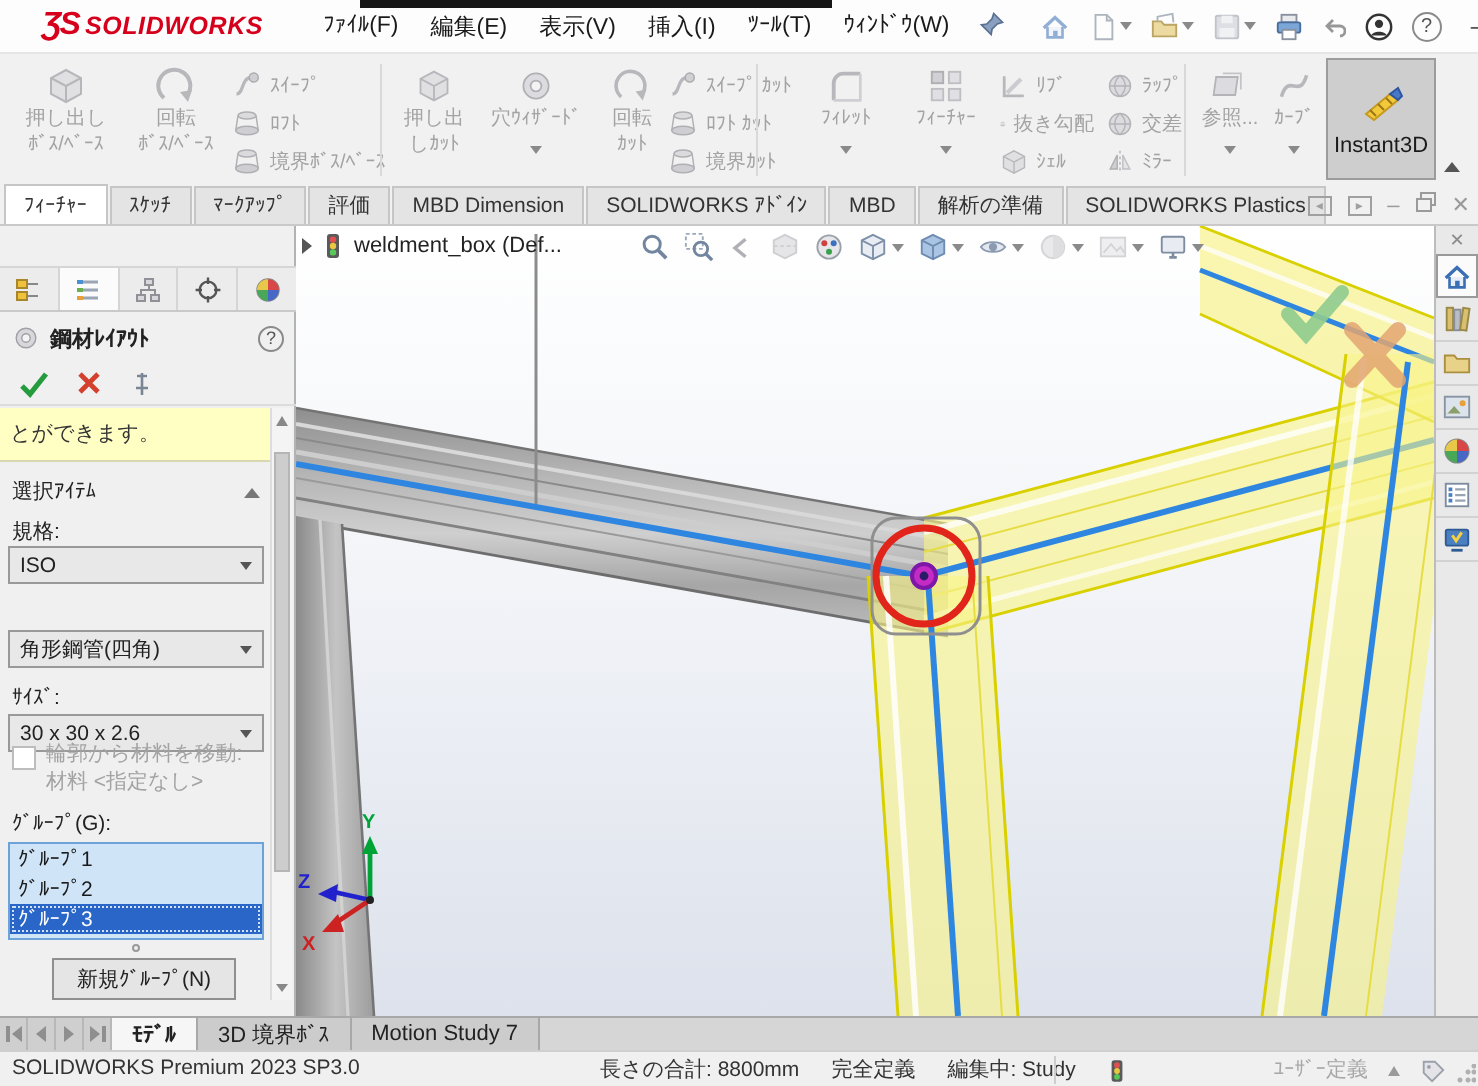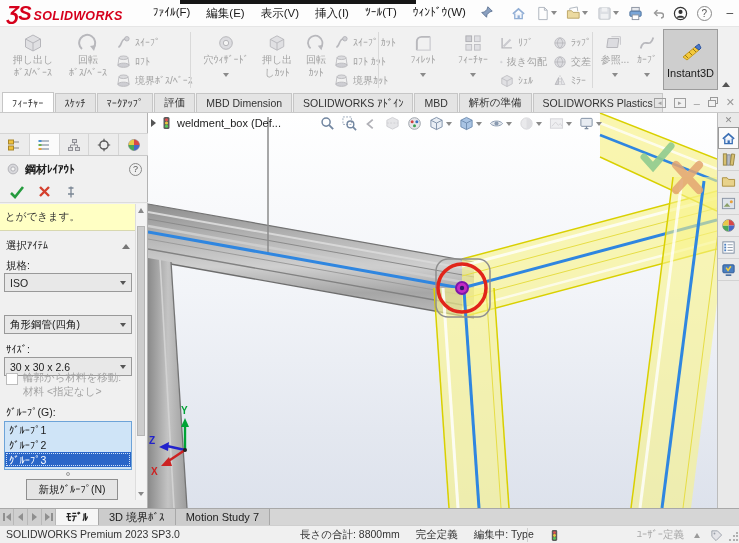--- a/index.html
+++ b/index.html
@@ -4,21 +4,21 @@
 <style>
 *{margin:0;padding:0;box-sizing:border-box;}
 html,body{width:739px;height:543px;}
 body{font-family:"Liberation Sans","DejaVu Sans",sans-serif;font-size:11px;color:#222;background:#fff;}
 #app{position:relative;width:739px;height:543px;overflow:hidden;background:#fff;}
 
 
 .topstrip{position:absolute;left:180px;top:0;width:236px;height:4px;background:#161616;}
 .titlebar{position:absolute;left:0;top:0;width:739px;height:27px;background:#fdfdfd;border-bottom:1px solid #e6e6e6;display:flex;align-items:center;}
 .logo{display:flex;align-items:baseline;margin-left:7px;color:#d6001c;font-style:italic;white-space:nowrap;}
-.logo .ds{font-weight:bold;font-size:20px;letter-spacing:-1px;}
+.logo .ds{font-weight:bold;font-size:16px;letter-spacing:-1px;margin-left:14px;}
 .logo .nm{font-weight:bold;font-size:12.5px;margin-left:3px;letter-spacing:.3px;}
 .menus{display:flex;margin-left:22px;}
 .menu-item{padding:4px 8px;font-size:11.5px;color:#1a1a1a;white-space:nowrap;}
 .pin-ico{margin-left:6px;}
 .qat{display:flex;align-items:center;margin-left:14px;gap:3px;}
 .qbtn{display:flex;align-items:center;gap:1px;padding:2px 3px;}
 .winctl{margin-left:auto;display:flex;align-items:center;}
 .wbtn{width:30px;height:24px;display:flex;align-items:center;justify-content:center;color:#444;font-size:12px;}
 .car{display:inline-block;width:0;height:0;border-left:3px solid transparent;border-right:3px solid transparent;border-top:4px solid #8a8a8a;}
 .carup{display:inline-block;width:0;height:0;border-left:4px solid transparent;border-right:4px solid transparent;border-bottom:5px solid #777;}
@@ -419,37 +419,37 @@
         <div class="smallitem">
             <svg width="15" height="15" opacity=".8">
               <use href="#ic-loft"></use>
             </svg>
             <span>境界ﾎﾞｽ/ﾍﾞｰｽ</span>
           </div>
       </div>
     </div>
     <div class="rsep" style="left:190px;"></div>
     <div class="rgroup" style="left:196px;">
+      <div class="bigbtn" style="width:42px;">
+        <span class="bic">
+            <svg width="18" height="18" opacity=".8">
+              <use href="#ic-cube"></use>
+            </svg>
+          </span>
+        <span>押し出</span>
+          <span>しｶｯﾄ</span>
+      </div>
       <div class="bigbtn" style="width:60px;">
         <span class="bic">
             <svg width="18" height="18" opacity=".8">
               <use href="#ic-hole"></use>
             </svg>
           </span>
         <span>穴ｳｨｻﾞｰﾄﾞ</span>
         <span class="car" style="margin-top:6px;"></span>
-      </div>
-      <div class="bigbtn" style="width:42px;">
-        <span class="bic">
-            <svg width="18" height="18" opacity=".8">
-              <use href="#ic-cube"></use>
-            </svg>
-          </span>
-        <span>押し出</span>
-          <span>しｶｯﾄ</span>
       </div>
       <div class="bigbtn" style="width:36px;">
         <span class="bic">
             <svg width="18" height="18" opacity=".8">
               <use href="#ic-rev"></use>
             </svg>
           </span>
         <span>回転</span>
           <span>ｶｯﾄ</span>
       </div>
@@ -903,21 +903,21 @@
     <div class="btab active">ﾓﾃﾞﾙ</div>
     <div class="btab">3D 境界ﾎﾞｽ</div>
     <div class="btab">Motion Study 7</div>
   </div>
 
   <div class="statusbar">
     <span class="st-left">SOLIDWORKS Premium 2023 SP3.0</span>
     <div class="st-center">
       <span>長さの合計: 8800mm</span>
       <span>完全定義</span>
-      <span>編集中: Type</span>
+      <span>編集中: Study</span>
       <svg width="9" height="13">
           <use href="#ic-traffic"></use>
         </svg>
     </div>
     <span class="st-sep"></span>
     <div class="st-right">
       <span>ﾕｰｻﾞｰ定義</span>
       <span class="carup" style="border-bottom-color:#9a9a9a;border-left-width:3px;border-right-width:3px;"></span>
       <svg width="13" height="13">
           <use href="#ic-tag"></use>

